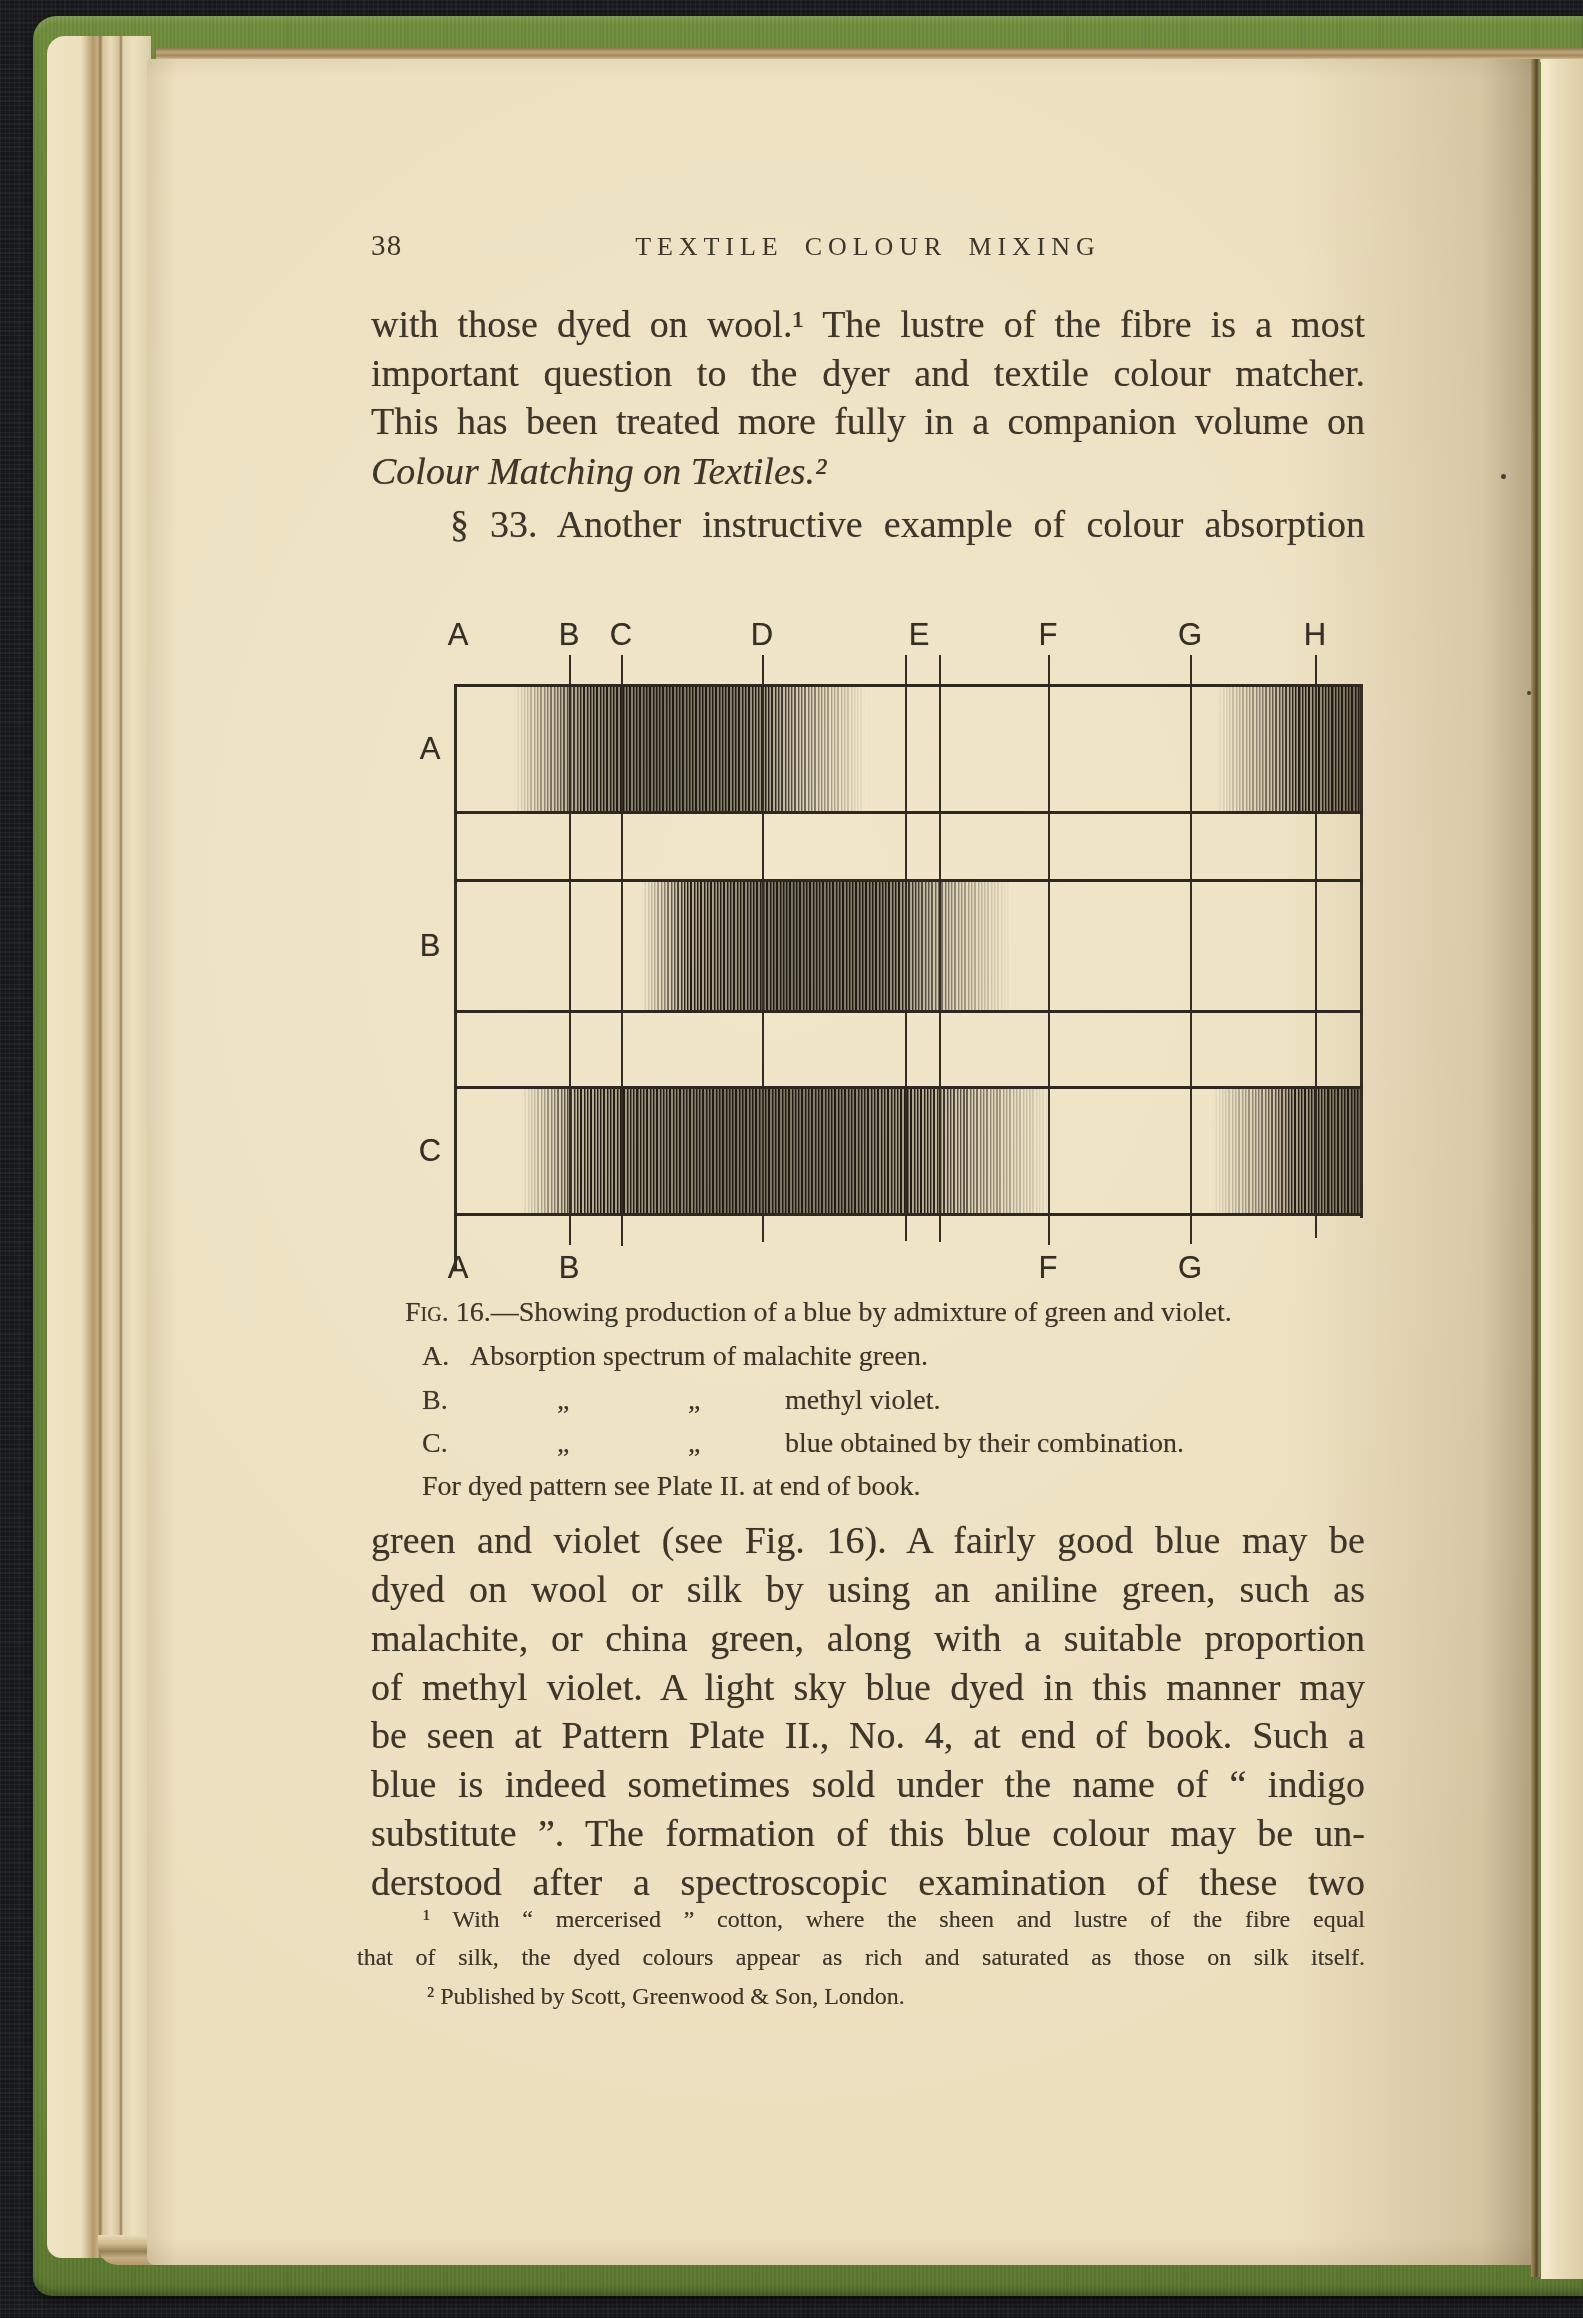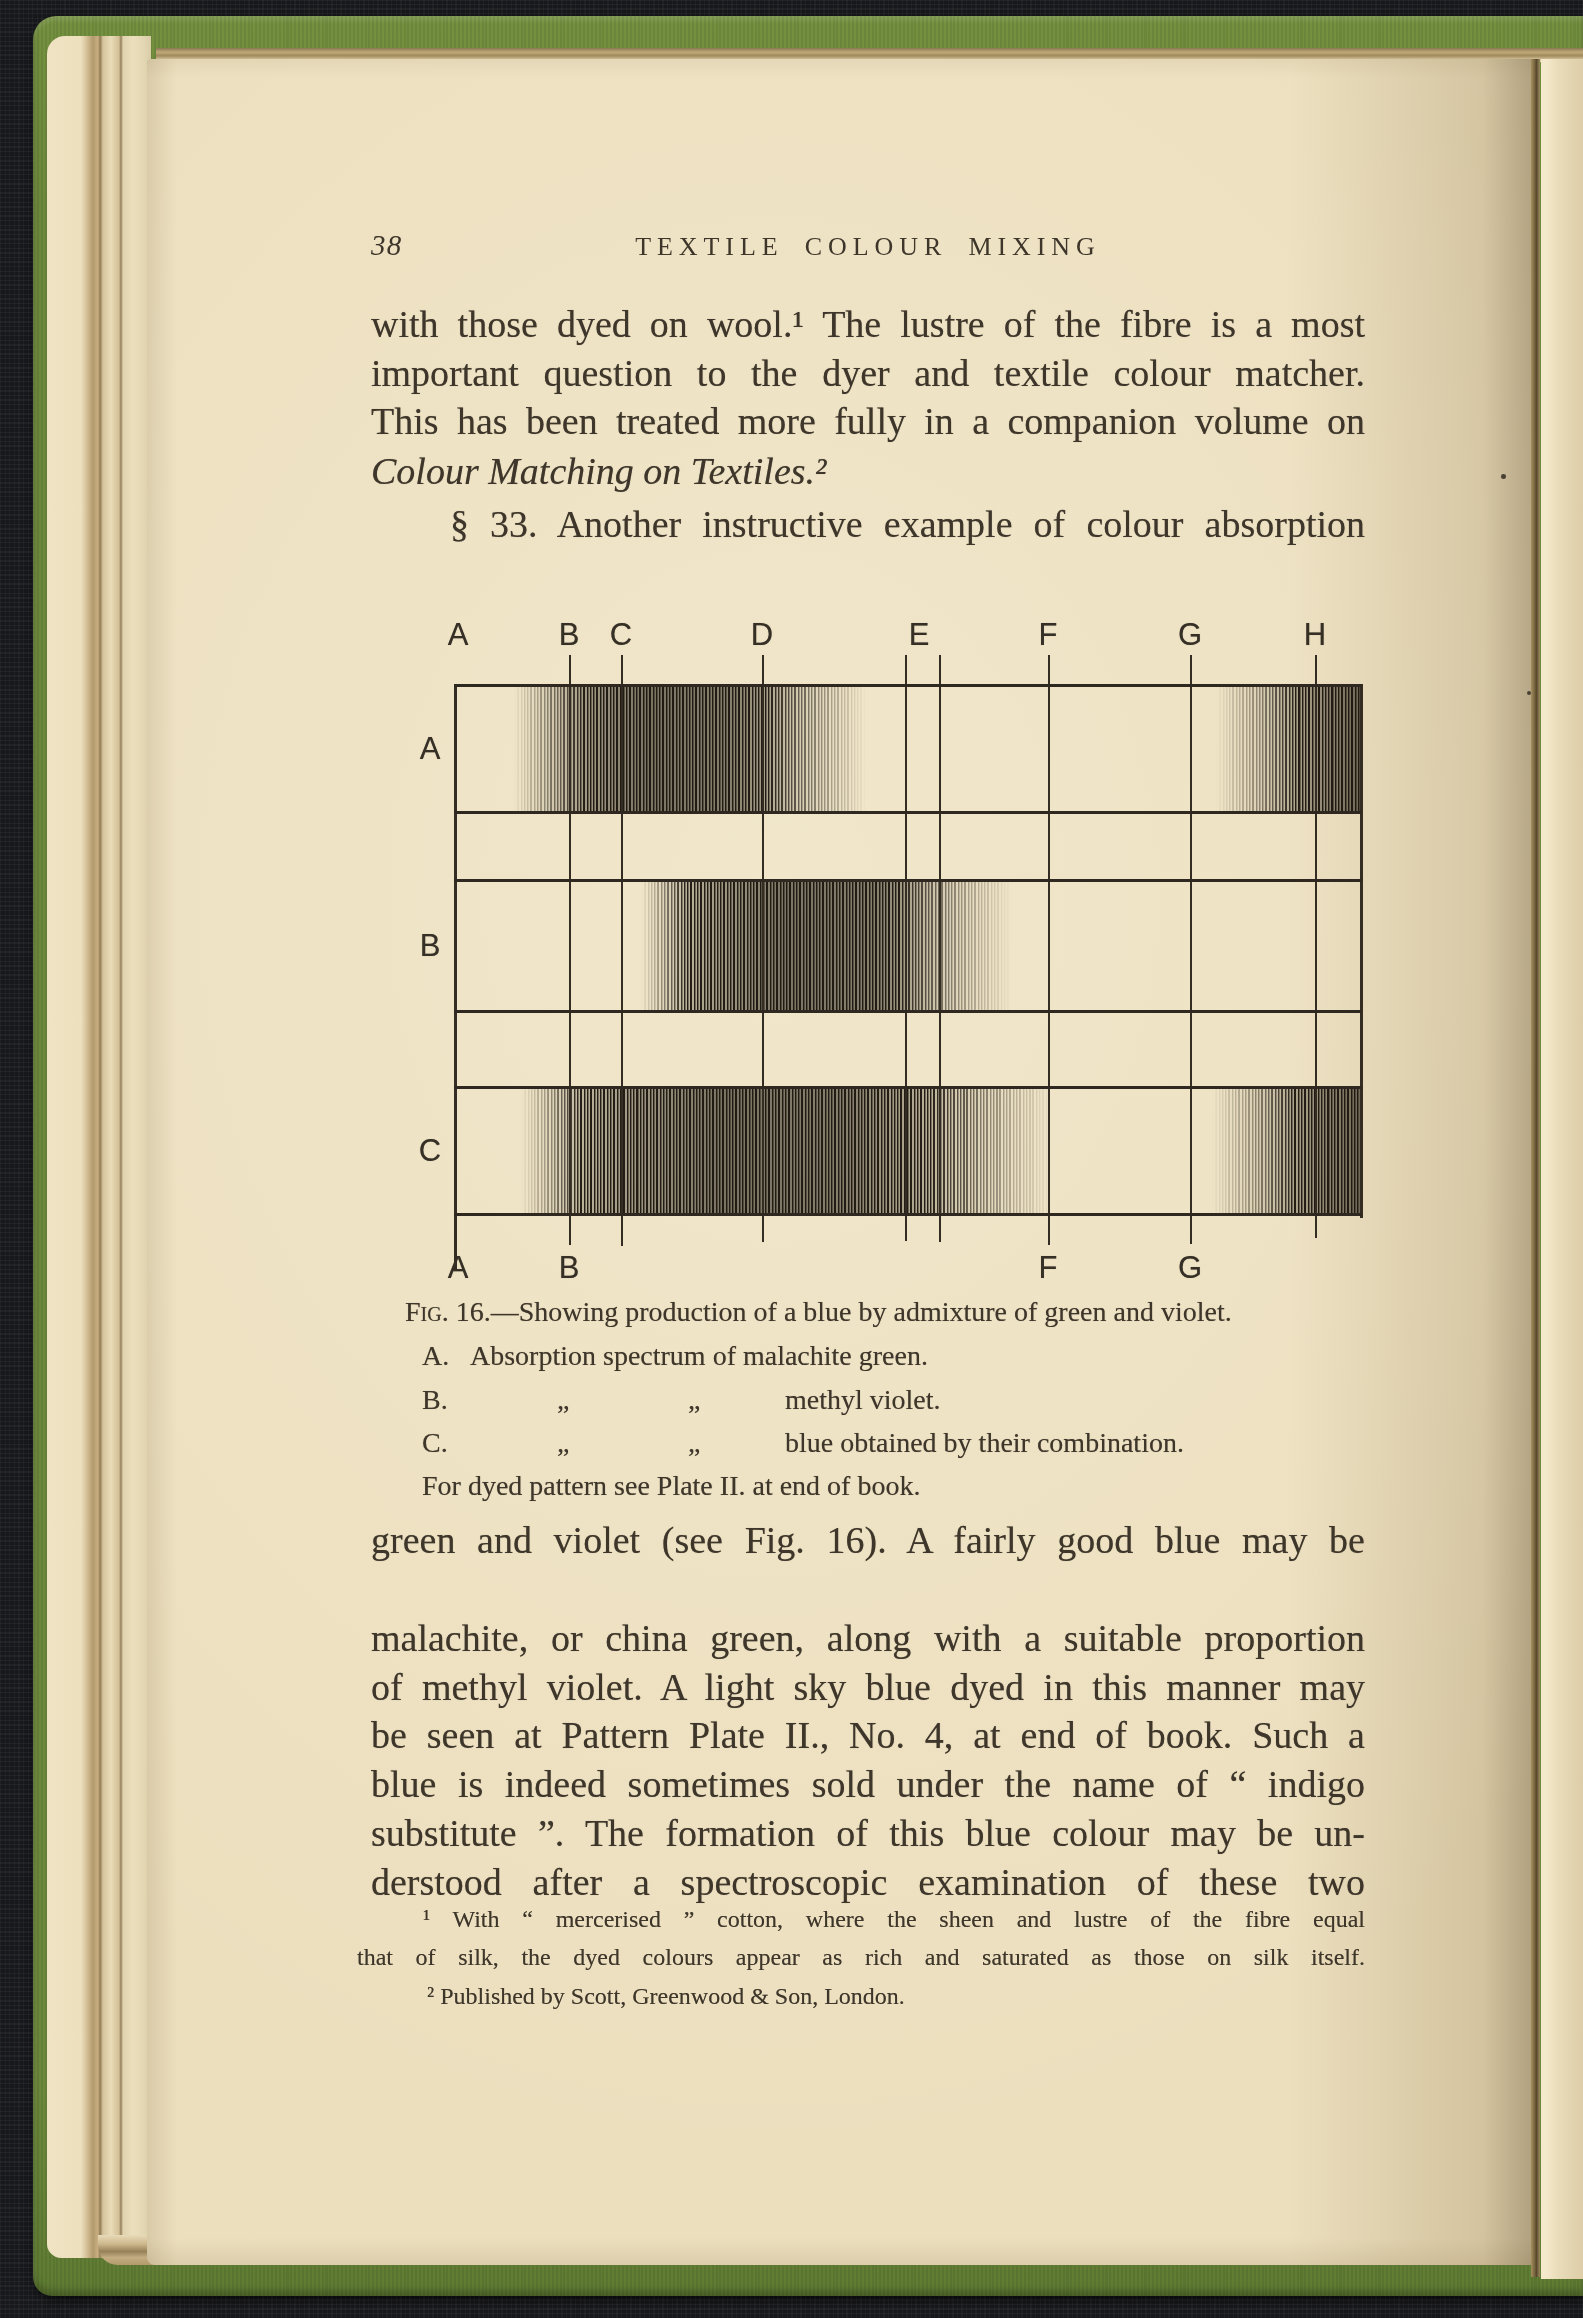--- a/index.html
+++ b/index.html
@@ -37,21 +37,21 @@
       linear-gradient(90deg, rgba(140,115,75,0.20) 0px, rgba(140,115,75,0.0) 30px),
       linear-gradient(90deg, rgba(0,0,0,0) 82%, rgba(150,125,80,0.28) 96%, rgba(110,90,55,0.5) 100%),
       linear-gradient(0deg, rgba(140,115,75,0.16) 0px, rgba(140,115,75,0) 27px),
       linear-gradient(180deg, rgba(140,115,75,0.10) 0px, rgba(140,115,75,0) 19.5px);}
   .crease{position:absolute;left:1531px;top:59px;width:9px;height:2218px;
     background:linear-gradient(90deg,#a6905f,#77653f 40%,#57482c 60%,#9c8a60);}
   .page-right{position:absolute;left:1541px;top:59px;width:43px;height:2220px;
     background:linear-gradient(90deg,#f4e9cb 0px,#f4e9cb 5.2px,#e9dcba 17px,#ddcda7 43px);}
   .speck{position:absolute;border-radius:50%;background:#4a4134;}
   
-  .pg-number{position:absolute;left:371px;top:229px;font-size:29px;letter-spacing:1.3px;font-style:italic;}
+  .pg-number{position:absolute;left:371px;top:229px;font-size:29px;letter-spacing:1.3px;}
   .running-head{position:absolute;left:371px;top:232px;width:994px;text-align:center;
     font-size:26px;letter-spacing:5.9px;word-spacing:9px;}
   .bl{position:absolute;left:371px;width:994px;font-size:38px;line-height:1.25;
     text-align:justify;text-align-last:justify;text-shadow:0 0 0.7px rgba(62,54,42,0.55);}
   .bl.left{text-align:left;text-align-last:left;}
   .bl.ital{font-style:italic;}
   .cap{position:absolute;font-size:28px;text-shadow:0 0 0.7px rgba(62,54,42,0.5);}
   .figcap-fig{font-variant:small-caps;}
   .fn{position:absolute;left:357px;width:1008px;font-size:24px;
     text-align:justify;text-align-last:justify;text-shadow:0 0 0.4px rgba(62,54,42,0.5);}
@@ -165,20 +165,21 @@
 
     <span class="cap" style="left:422px;top:1427px">C.</span>
     <span class="cap" style="left:557px;top:1427px">„</span>
     <span class="cap" style="left:688px;top:1427px">„</span>
     <span class="cap" style="left:785px;top:1427px">blue obtained by their combination.</span>
 
     <div class="cap" style="left:422px;top:1470px">For dyed pattern see Plate II. at end of book.</div>
   </div>
 
   <div class="bl" style="top:1517px">green and violet (see Fig. 16).  A fairly good blue may be</div>
+  <div class="bl" style="top:1566px">dyed on wool or silk by using an aniline green, such as</div>
   <div class="bl" style="top:1664px">of methyl violet.  A light sky blue dyed in this manner may</div>
   <div class="bl" style="top:1615px">malachite, or china green, along with a suitable proportion</div>
   <div class="bl" style="top:1712px">be seen at Pattern Plate II., No. 4, at end of book.  Such a</div>
   <div class="bl" style="top:1761px">blue is indeed sometimes sold under the name of “ indigo</div>
   <div class="bl" style="top:1810px">substitute ”.  The formation of this blue colour may be un-</div>
   <div class="bl" style="top:1859px">derstood after a spectroscopic examination of these two</div>
 
   <div class="fn" style="top:1906px;text-indent:66px">¹ With “ mercerised ” cotton, where the sheen and lustre of the fibre equal</div>
   <div class="fn" style="top:1944px">that of silk, the dyed colours appear as rich and saturated as those on silk itself.</div>
   <div class="fn left" style="top:1983px;text-indent:70px">² Published by Scott, Greenwood &amp; Son, London.</div>

